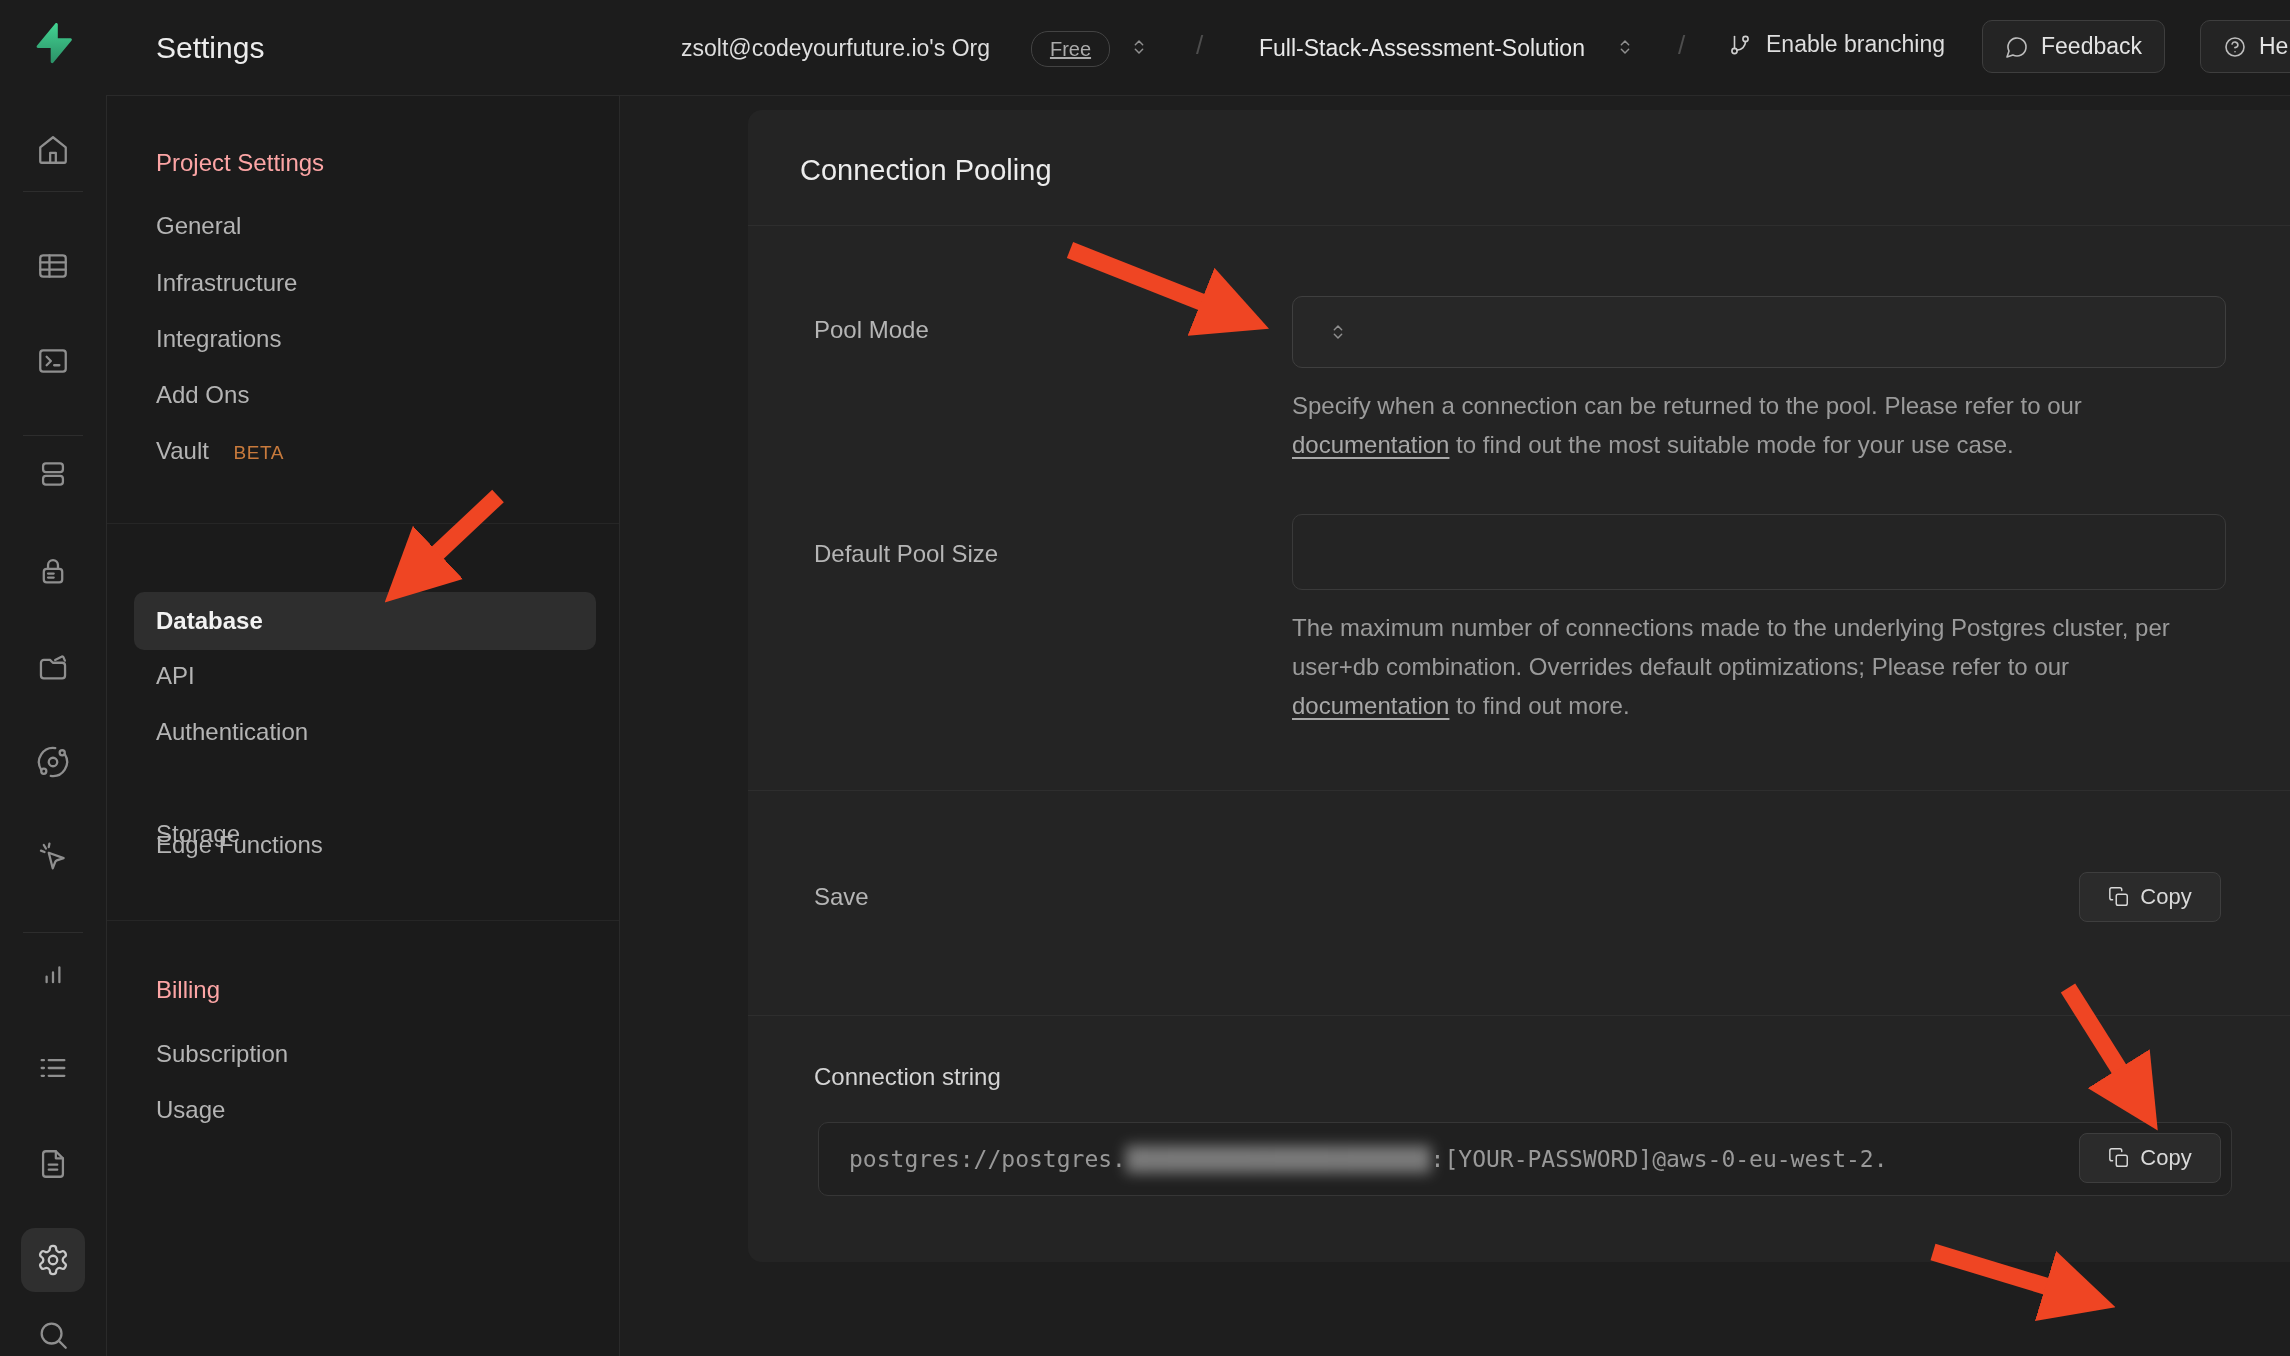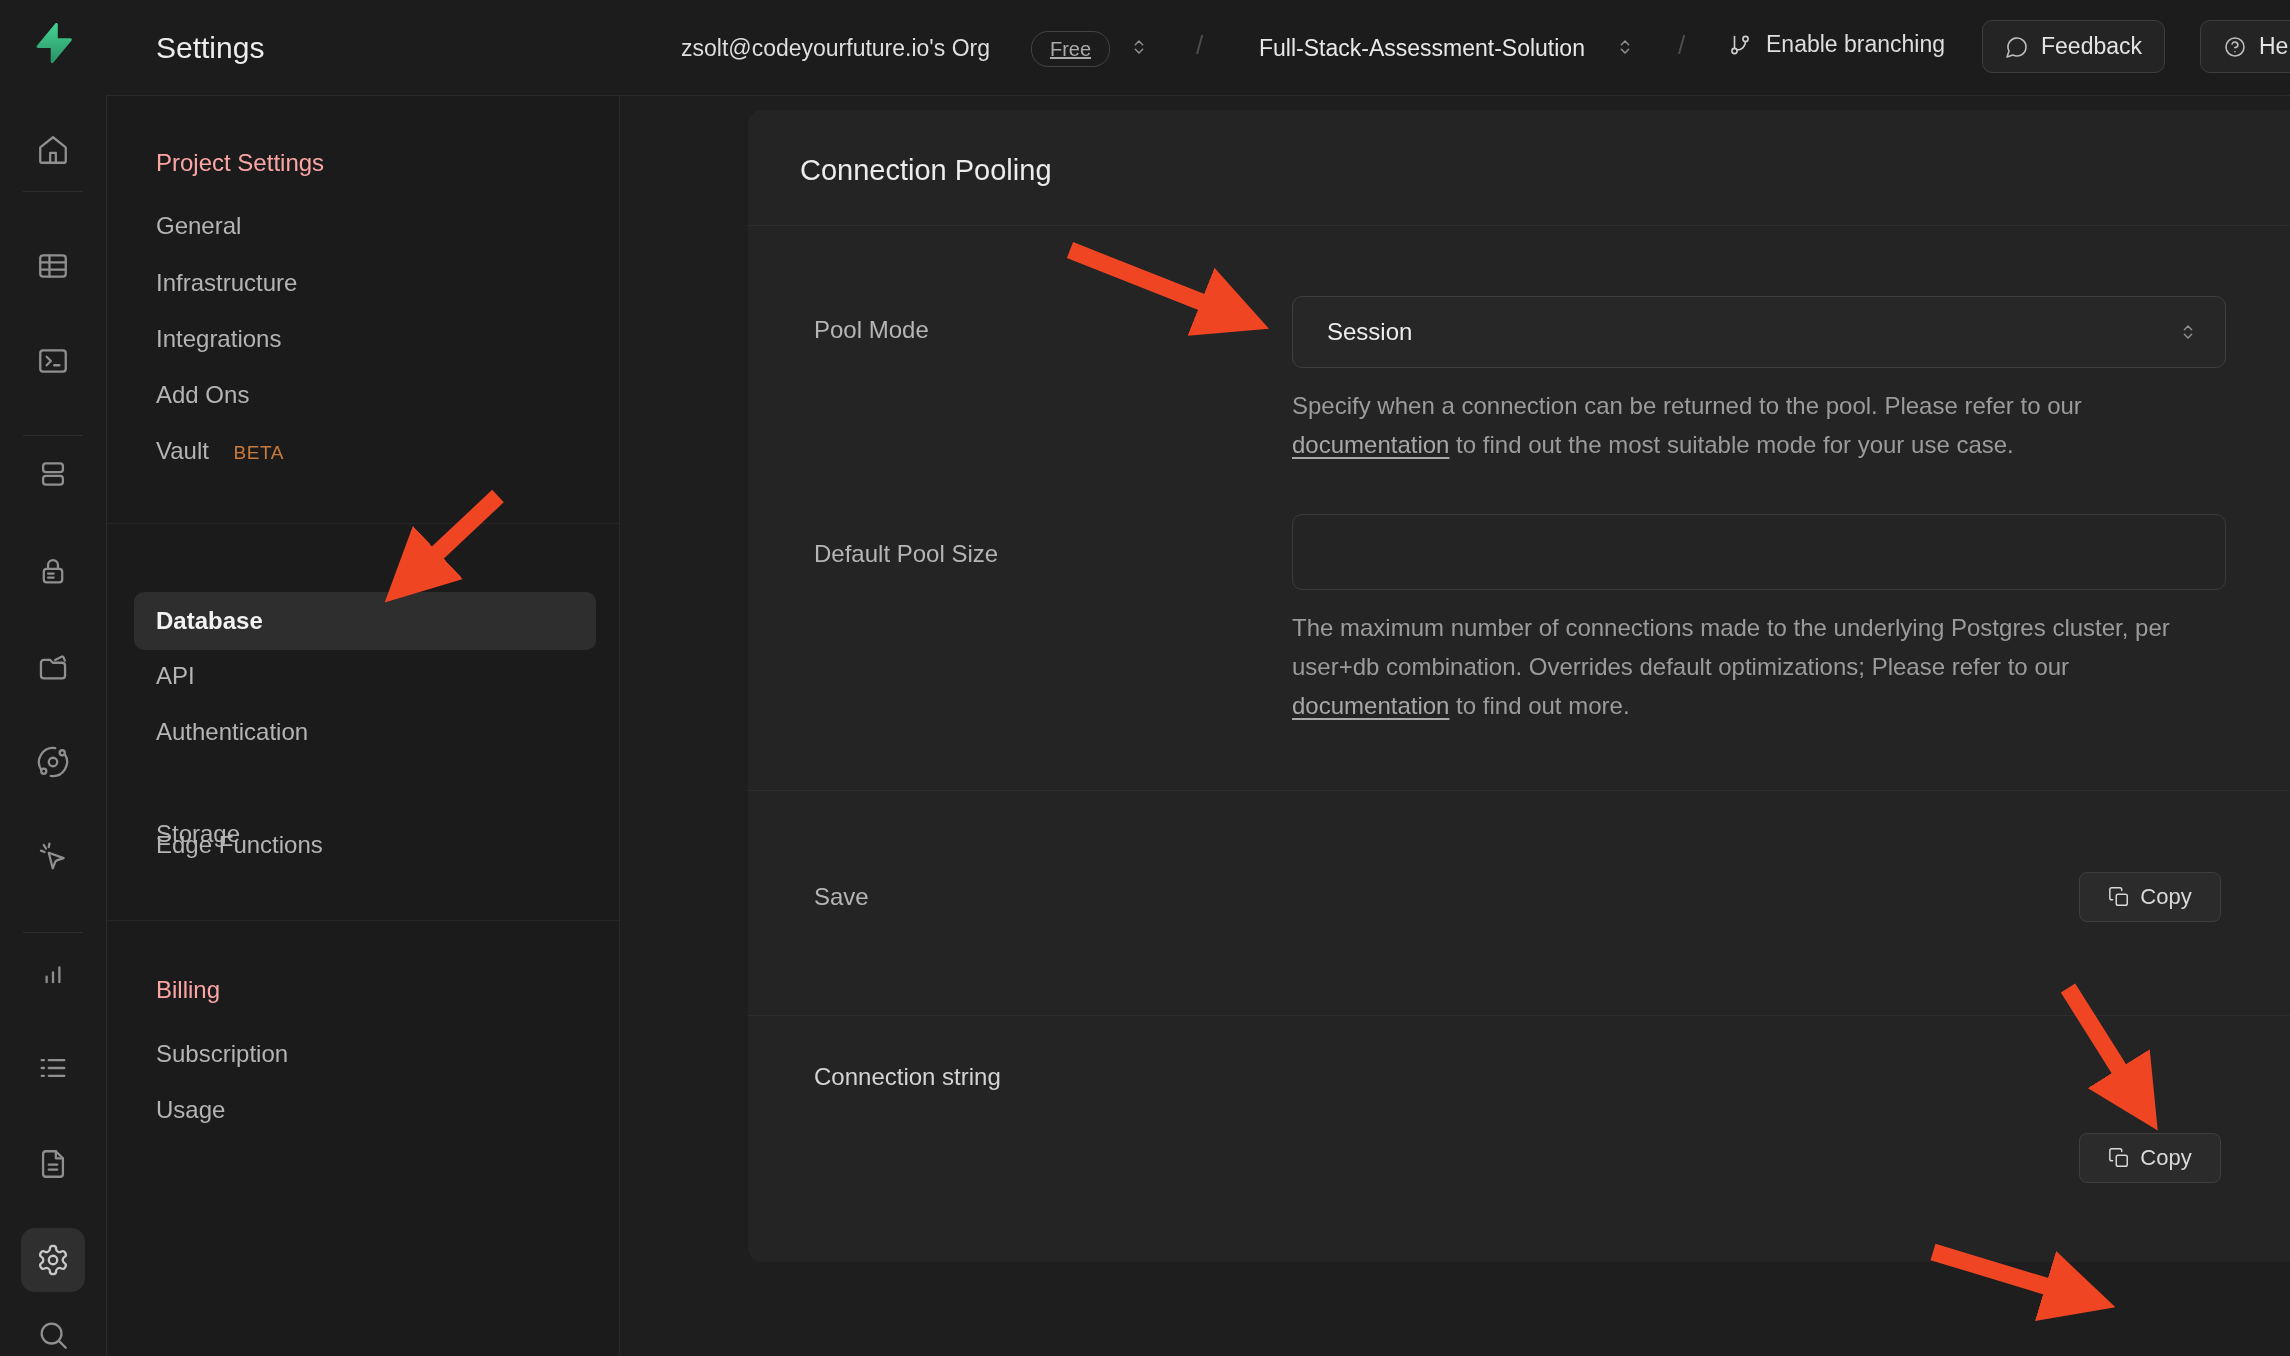--- a/index.html
+++ b/index.html
@@ -239,21 +239,20 @@
   <div class="abs navitem" style="top:1003px;">Usage</div>
 </div>
 
 <div class="abs" id="main">
   <div class="abs" id="card">
     <div class="abs cardtitle">Connection Pooling</div>
     <div class="abs carddiv" style="top:115px;"></div>
 
     <div class="abs flabel" style="top:206px;">Pool Mode</div>
     <div class="abs field selectbox" style="top:186px;">
-      <span class="val">Session</span>
       <svg class="ic xs" viewBox="0 0 24 24">
         <path d="m8 9.5 4-4 4 4M8 14.5l4 4 4-4"></path>
         </svg>
     </div>
     <div class="abs desc" style="top:276px;">
       <span>Specify when a connection can be returned to the pool. Please refer to our </span><a>documentation</a><span> to find out the most suitable mode for your use case.</span>
     </div>
 
     <div class="abs flabel" style="top:430px;">Default Pool Size</div>
     <input class="abs field inputbox" style="top: 404px;" value="">
@@ -268,20 +267,25 @@
       <svg class="ic xs" viewBox="0 0 24 24" style="stroke:#d9d9d9;">
         <rect x="9" y="9" width="12" height="12" rx="2"></rect>
           <path d="M5 15H4a2 2 0 0 1-2-2V4a2 2 0 0 1 2-2h9a2 2 0 0 1 2 2v1"></path>
         </svg>
       <span>Copy</span>
     </div>
 
     <div class="abs carddiv" style="top:905px;"></div>
 
     <div class="abs flabel" style="top:953px;color:#d4d4d4;">Connection string</div>
+    <div class="abs connbox" style="top:1012px;">
+      <span class="ctext mono">postgres://postgres.</span>
+        <span class="ctext mono blur">██████████████████████</span>
+        <span class="ctext mono">:[YOUR-PASSWORD]@aws-0-eu-west-2.</span>
+    </div>
     <div class="abs copybtn" style="left:1331px;top:1023px;">
       <svg class="ic xs" viewBox="0 0 24 24" style="stroke:#d9d9d9;">
         <rect x="9" y="9" width="12" height="12" rx="2"></rect>
           <path d="M5 15H4a2 2 0 0 1-2-2V4a2 2 0 0 1 2-2h9a2 2 0 0 1 2 2v1"></path>
         </svg>
       <span>Copy</span>
     </div>
   </div>
 </div>
 

